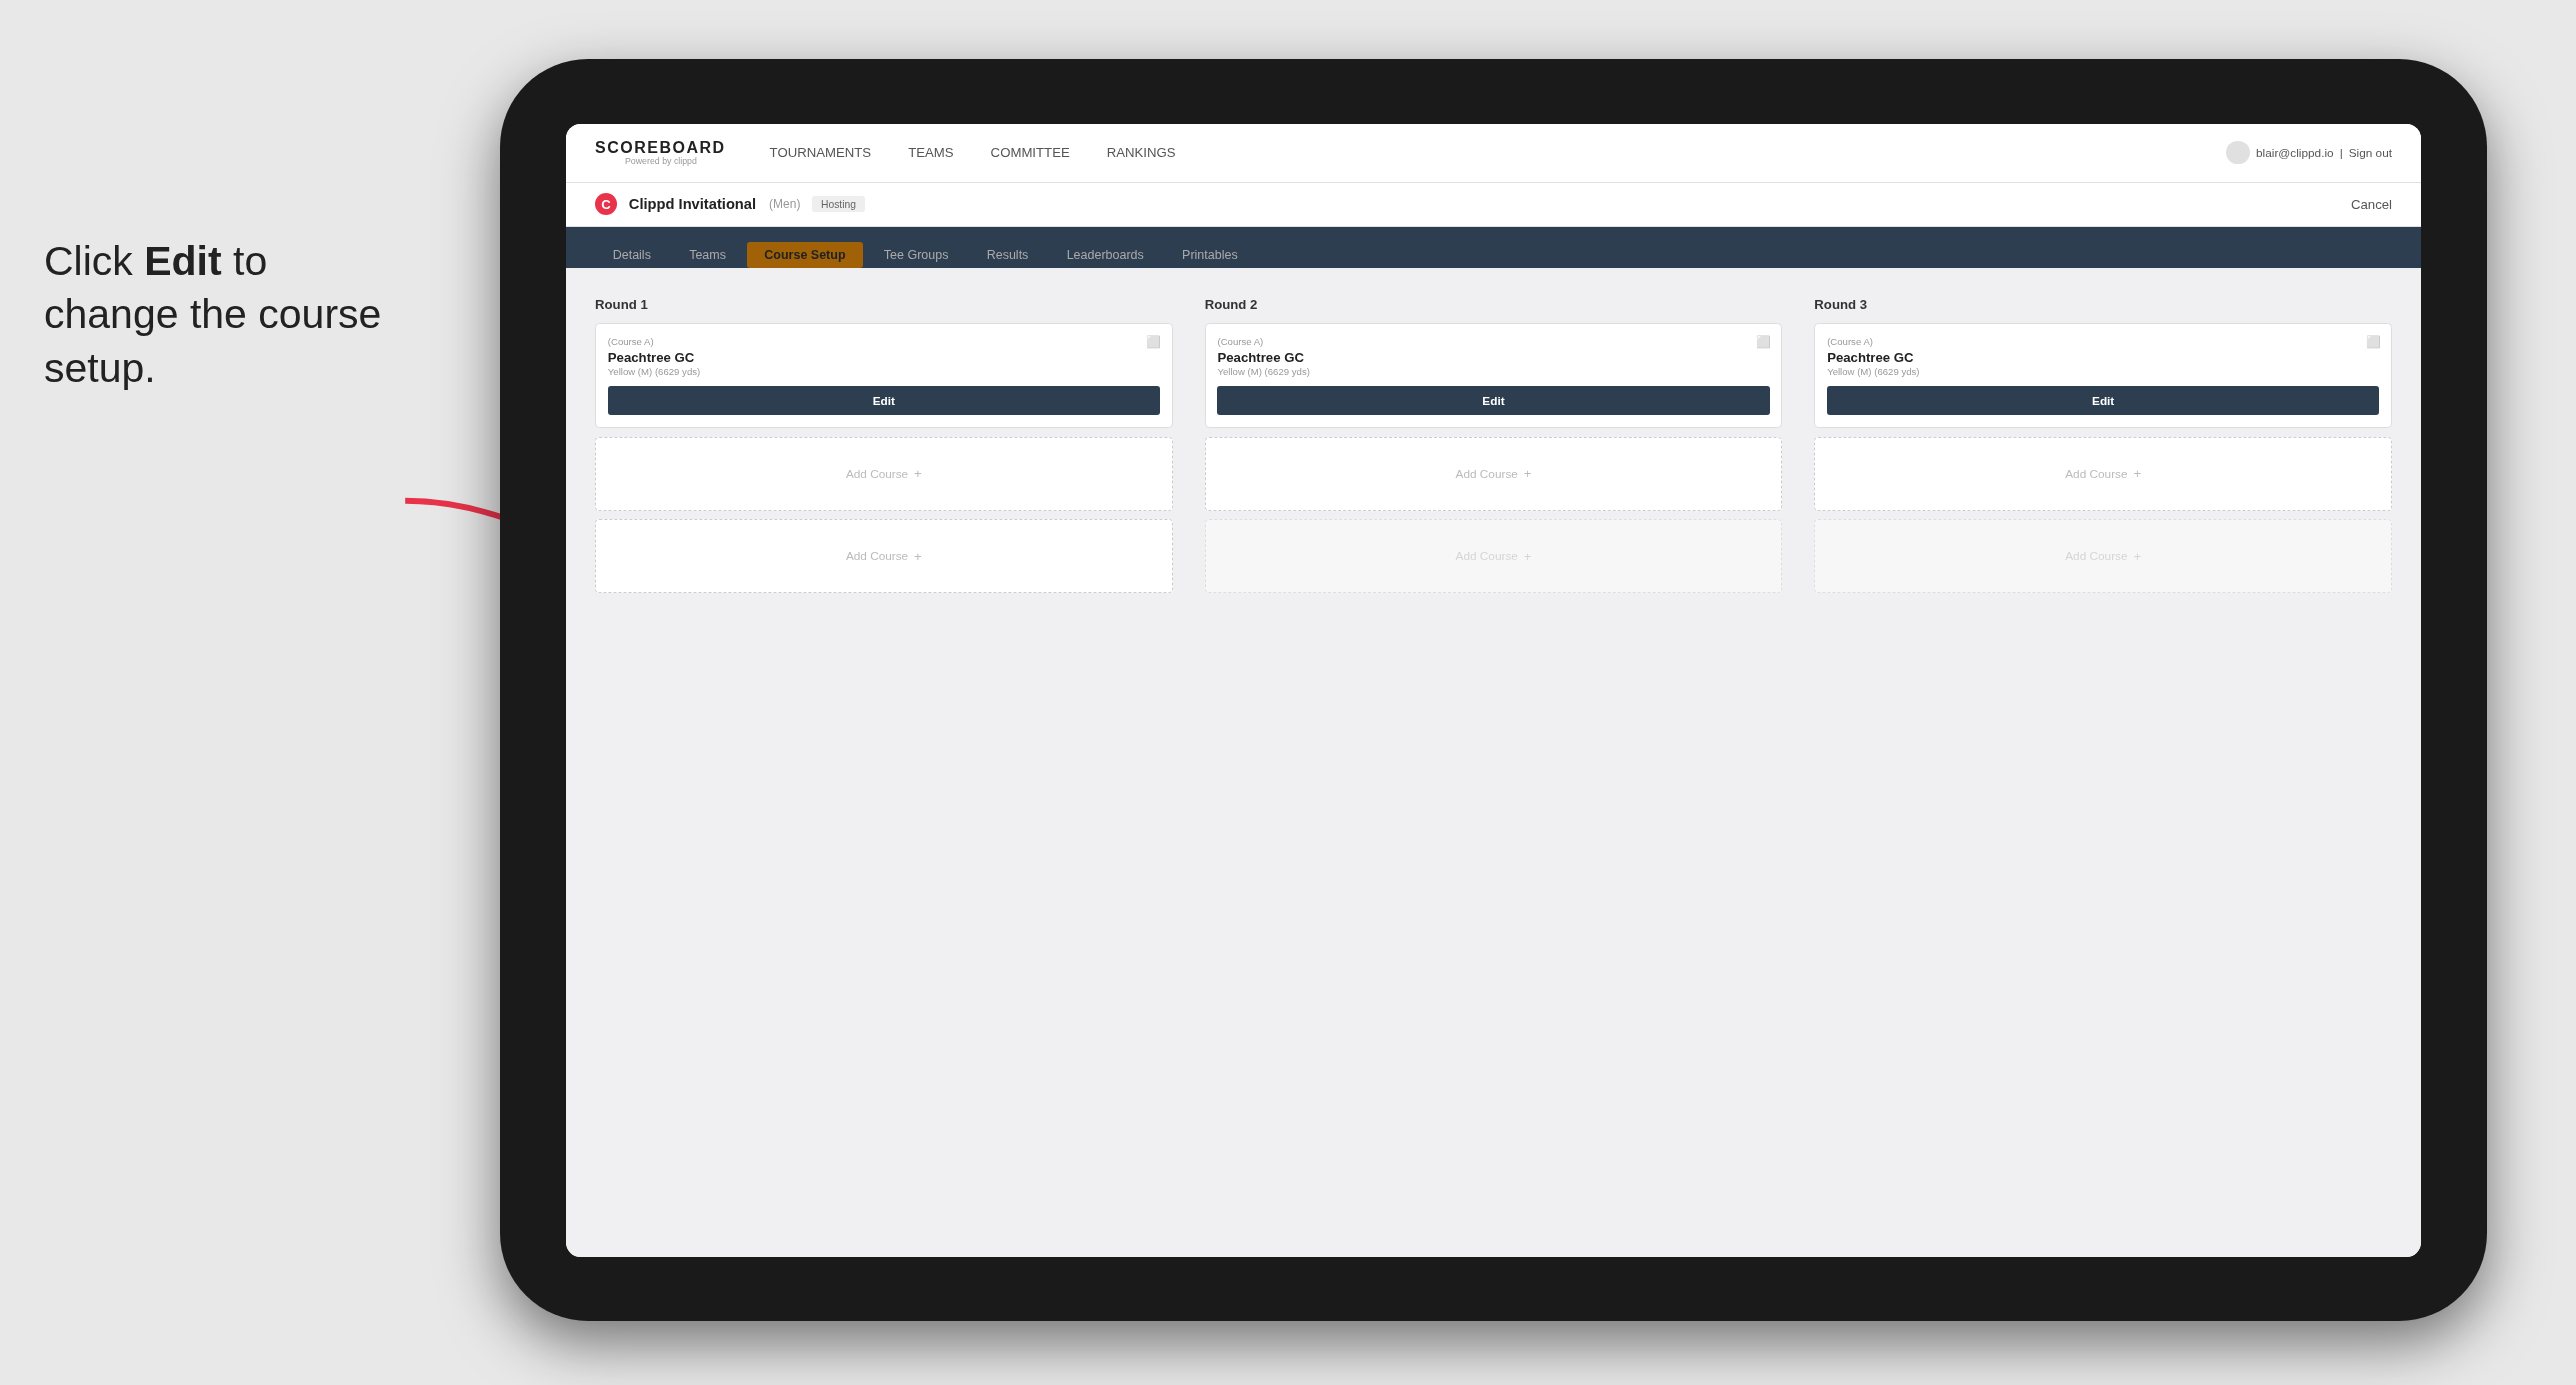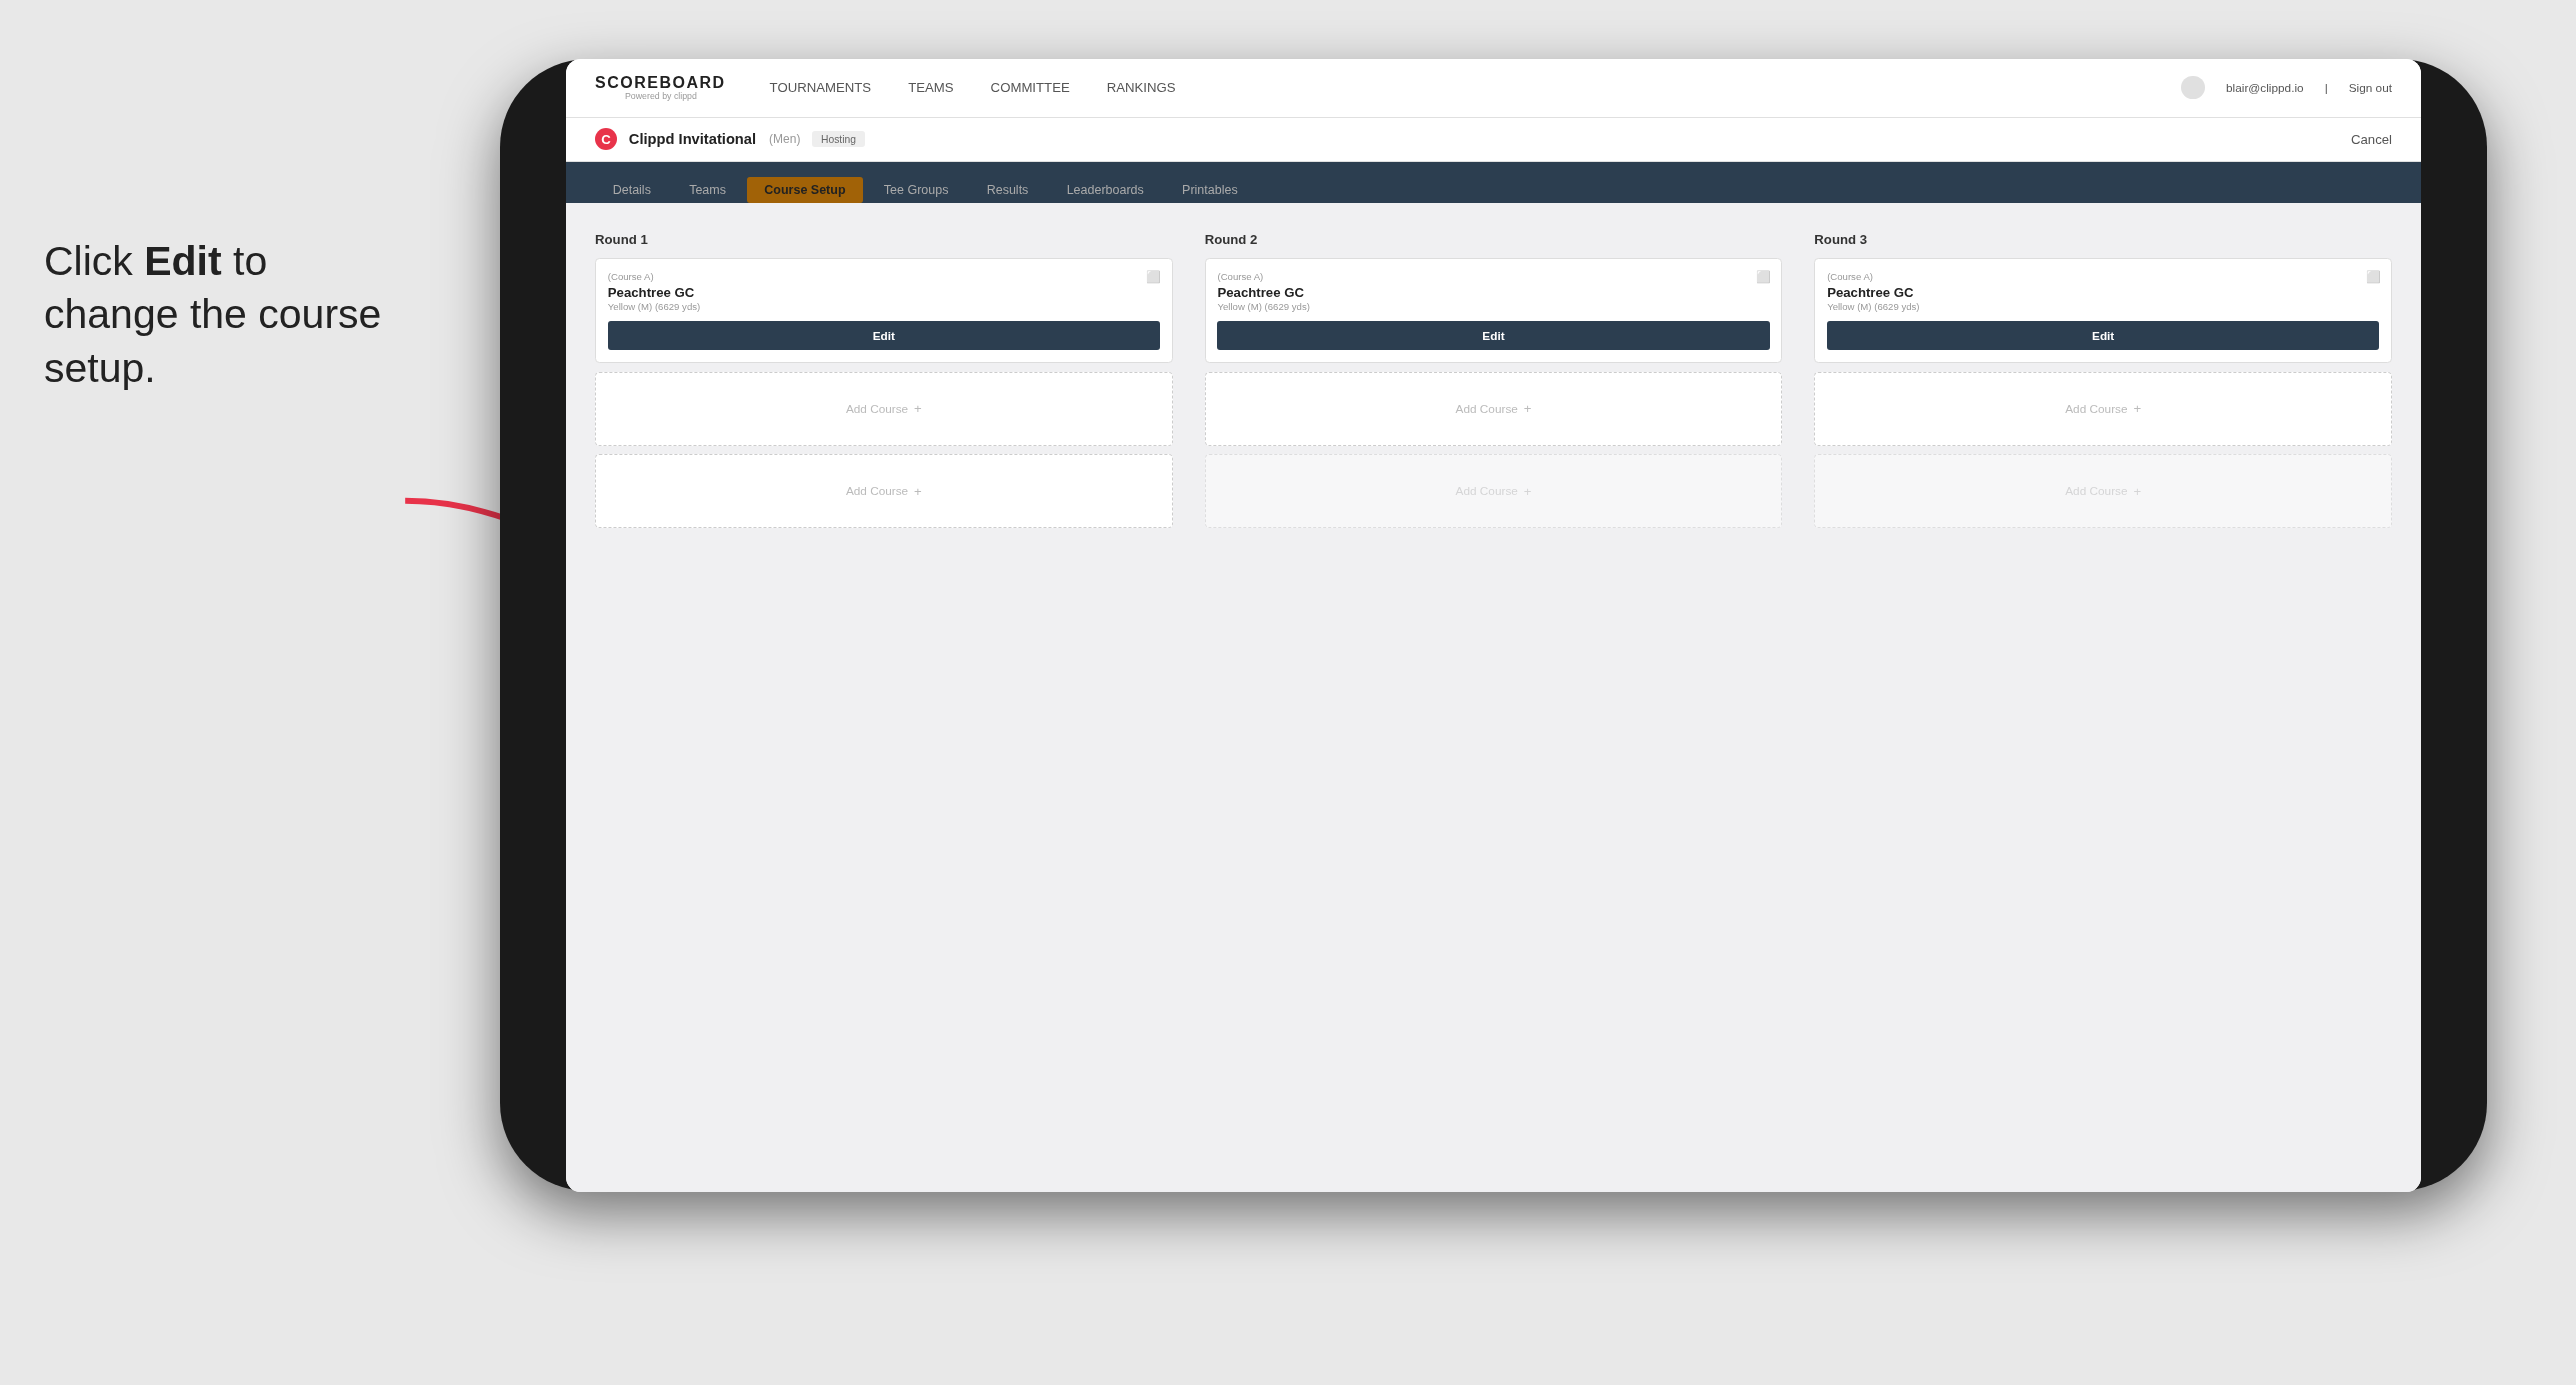--- a/index.html
+++ b/index.html
@@ -26,21 +26,21 @@
     .instruction-area strong {
       font-weight: 900;
     }
 
     
     .tablet-shell {
       position: absolute;
       left: 500px;
       top: 59px;
       width: 1987px;
-      height: 1132px;
+      height: 1262px;
       background: #1a1a1a;
       border-radius: 88px;
       box-shadow: 0 22px 59px rgba(0,0,0,0.5);
       display: flex;
       align-items: center;
       justify-content: center;
     }
     .tablet-screen {
       width: 1855px;
       height: 1133px;
@@ -87,21 +87,21 @@
       font-size: 13.2px;
       color: #555;
       text-decoration: none;
       font-weight: 500;
       cursor: pointer;
       padding: 2.9px 0;
     }
     .nav-right {
       display: flex;
       align-items: center;
-      gap: 21px;
+      gap: 6px;
       font-size: 11.8px;
       color: #555;
     }
     .user-avatar {
       width: 23.6px;
       height: 23.6px;
       background: #e0e0e0;
       border-radius: 50%;
     }
     .sign-out {

